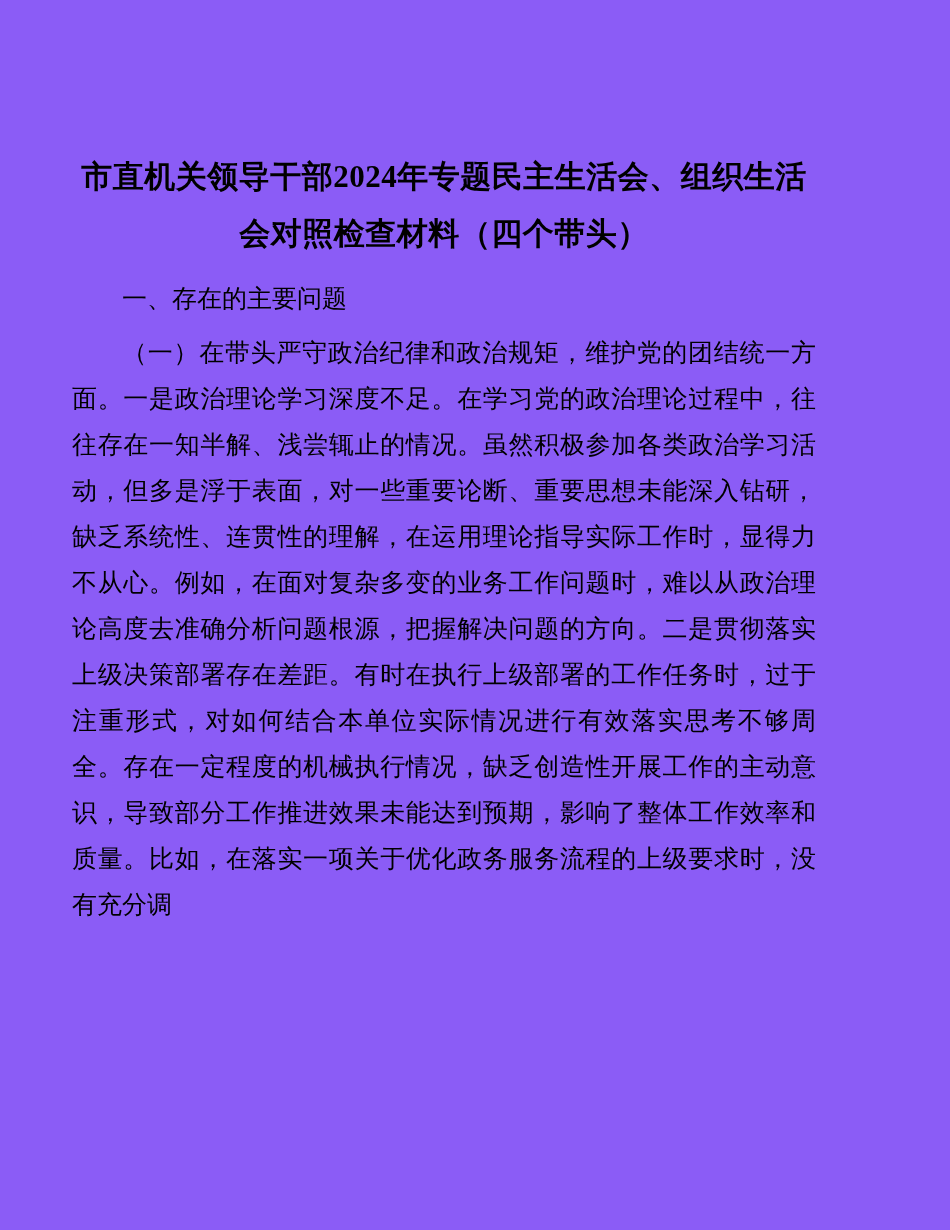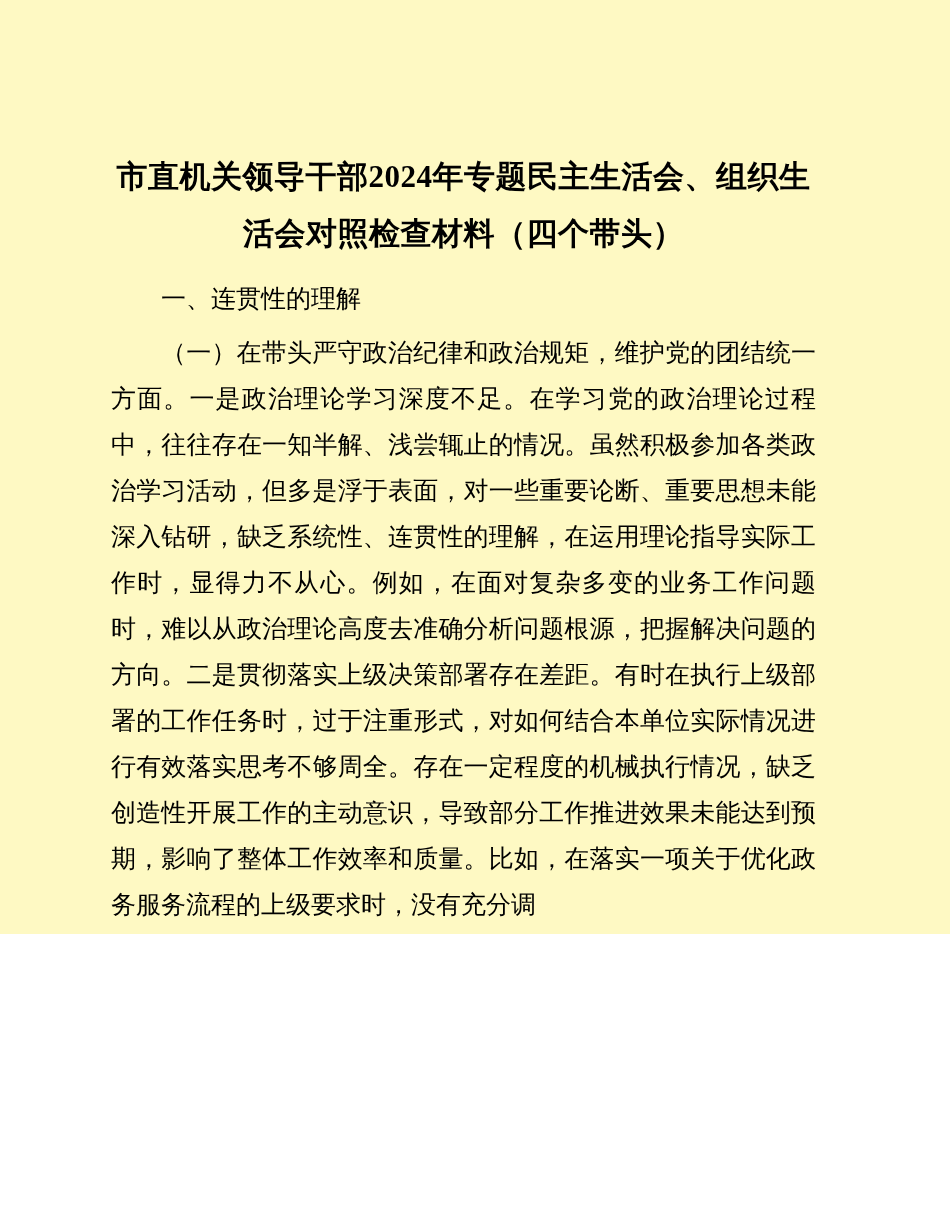--- a/index.html
+++ b/index.html
@@ -10,23 +10,23 @@
   body {
     width: 950px;
     height: 1230px;
     overflow: hidden;
     font-family: "Liberation Serif", "DejaVu Serif", serif;
     color: #000000;
   }
   .page {
     box-sizing: border-box;
     width: 950px;
-    height: 934px;
-    padding: 148px 134px 40px 111px;
-    background: #fef9c3;
+    height: 1230px;
+    padding: 148px 134px 40px 72px;
+    background: #8b5cf6;
   }
   .doc-title {
     margin: 0 0 14px 0;
     font-size: 31px;
     line-height: 57px;
     font-weight: 700;
     text-align: center;
     letter-spacing: 0.5px;
   }
   .para {
@@ -42,16 +42,16 @@
     margin: 4px 0 8px 0;
   }
 </style>
 </head>
 <body>
 
 <div class="page">
   <h1 class="doc-title">市直机关领导干部2024年专题民主生活会、组织生活会对照检查材料（四个带头）</h1>
 
 
-  <p class="para heading">一、连贯性的理解</p>
+  <p class="para heading">一、存在的主要问题</p>
 
   <p class="para">（一）在带头严守政治纪律和政治规矩，维护党的团结统一方面。一是政治理论学习深度不足。在学习党的政治理论过程中，往往存在一知半解、浅尝辄止的情况。虽然积极参加各类政治学习活动，但多是浮于表面，对一些重要论断、重要思想未能深入钻研，缺乏系统性、连贯性的理解，在运用理论指导实际工作时，显得力不从心。例如，在面对复杂多变的业务工作问题时，难以从政治理论高度去准确分析问题根源，把握解决问题的方向。二是贯彻落实上级决策部署存在差距。有时在执行上级部署的工作任务时，过于注重形式，对如何结合本单位实际情况进行有效落实思考不够周全。存在一定程度的机械执行情况，缺乏创造性开展工作的主动意识，导致部分工作推进效果未能达到预期，影响了整体工作效率和质量。比如，在落实一项关于优化政务服务流程的上级要求时，没有充分调</p>
 </div>
 
 </body></html>

